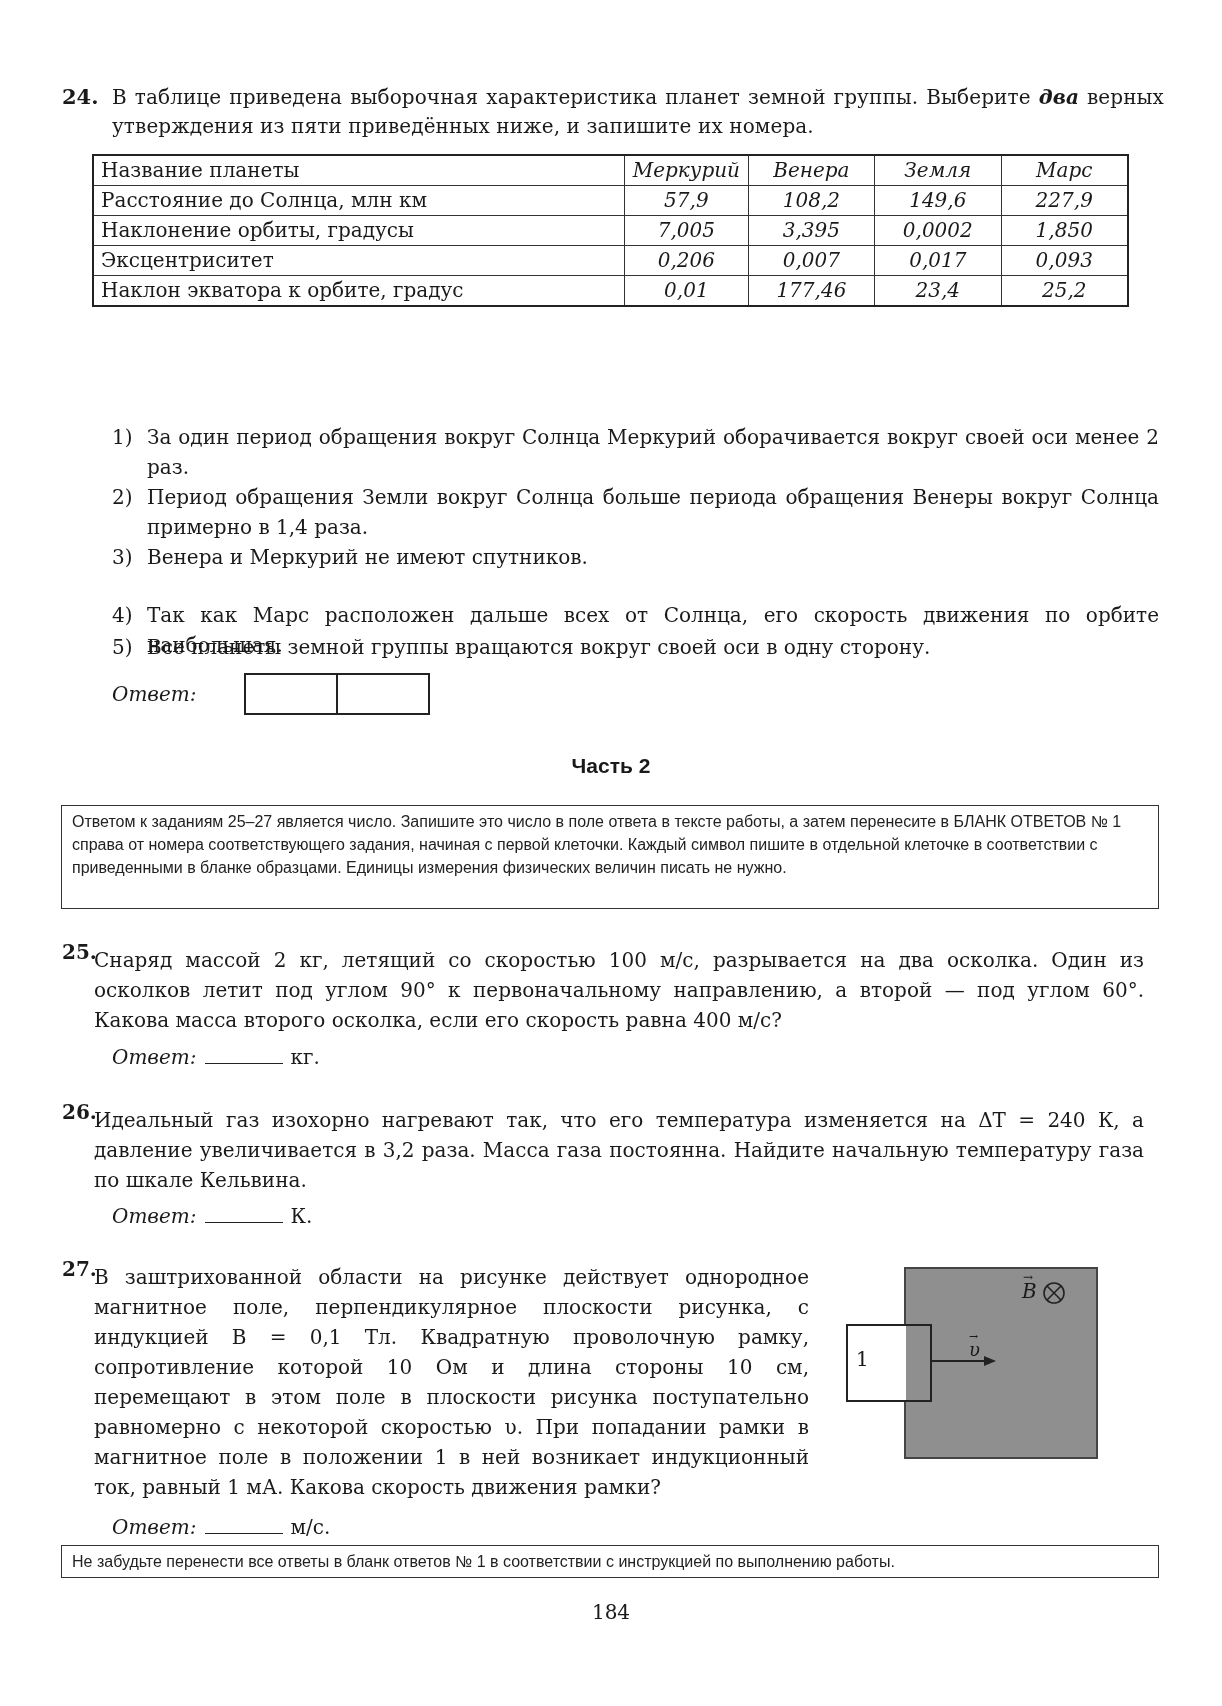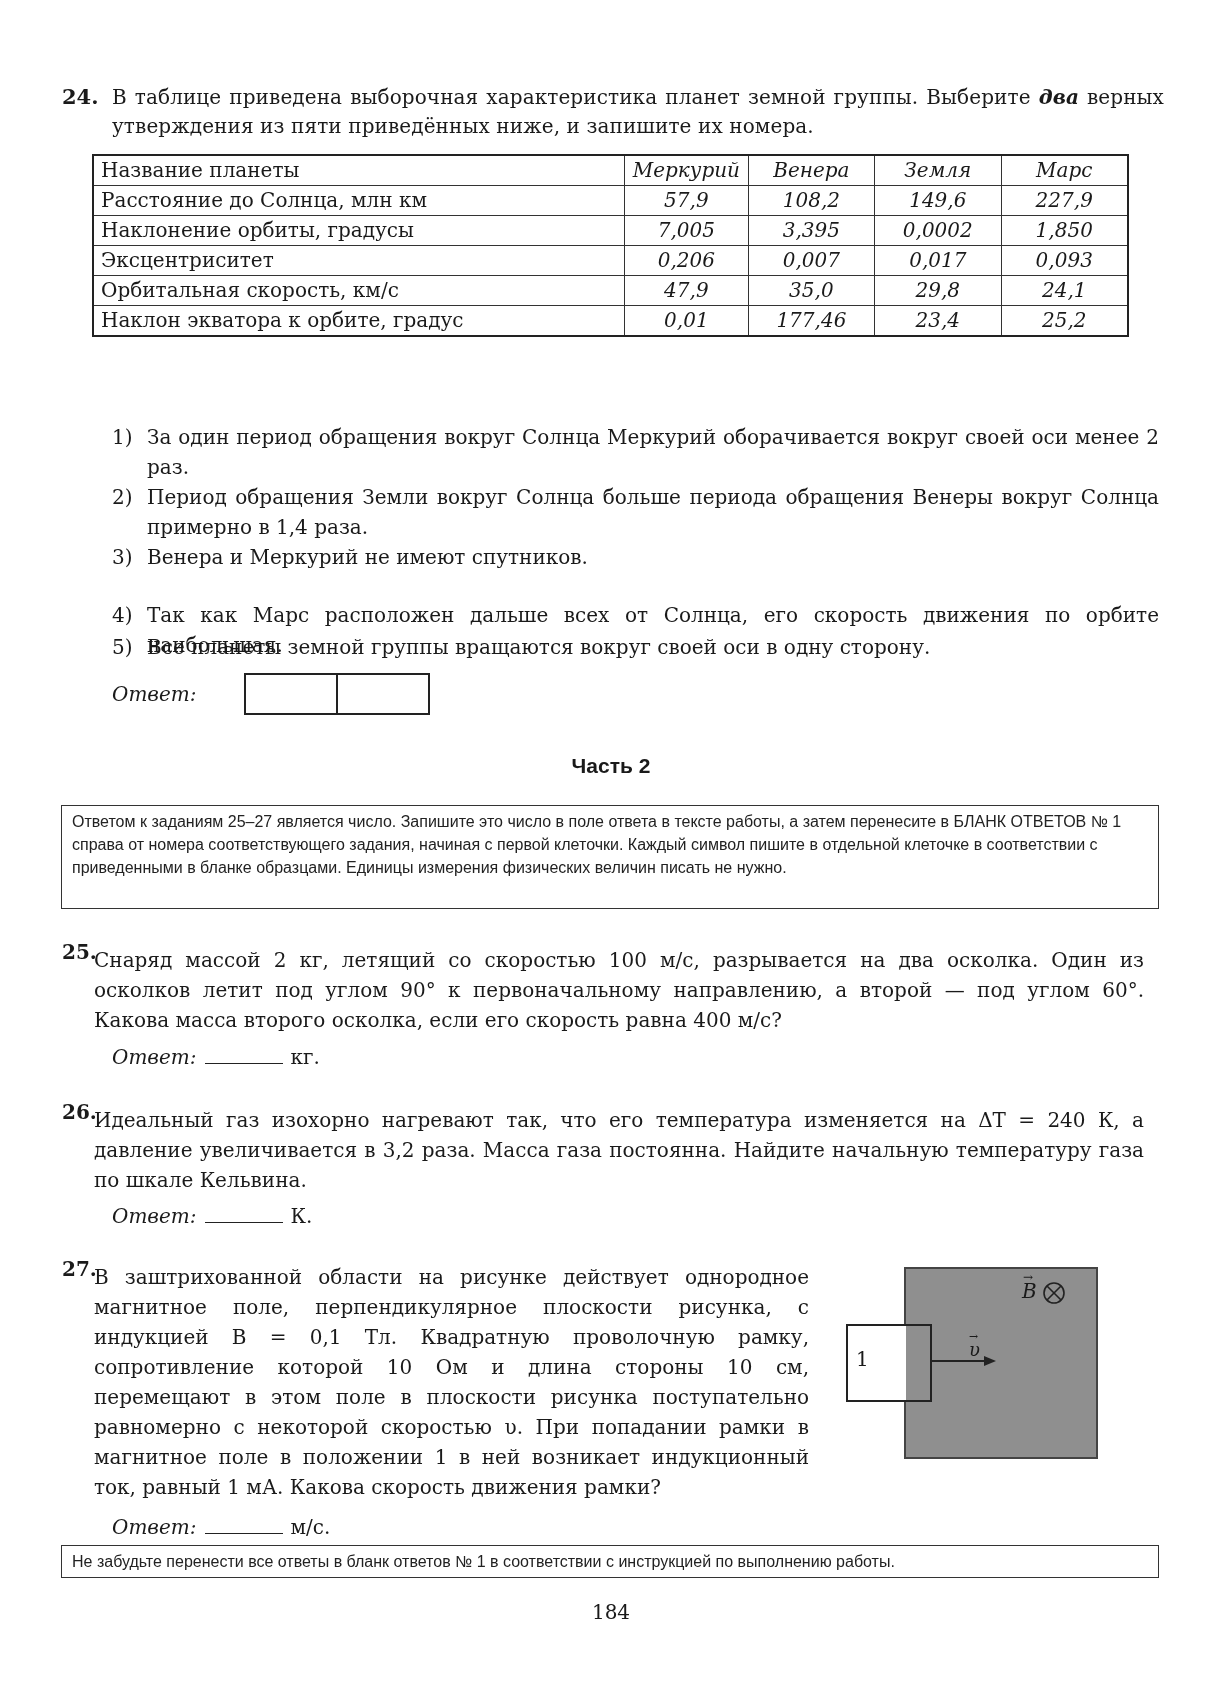--- a/index.html
+++ b/index.html
@@ -79,27 +79,20 @@
     <td class="num">1,850</td>
   </tr>
   <tr>
     <td>Эксцентриситет</td>
     <td class="num">0,206</td>
     <td class="num">0,007</td>
     <td class="num">0,017</td>
     <td class="num">0,093</td>
   </tr>
   <tr>
-    <td>Орбитальная скорость, км/с</td>
-    <td class="num">47,9</td>
-    <td class="num">35,0</td>
-    <td class="num">29,8</td>
-    <td class="num">24,1</td>
-  </tr>
-  <tr>
     <td>Наклон экватора к орбите, градус</td>
     <td class="num">0,01</td>
     <td class="num">177,46</td>
     <td class="num">23,4</td>
     <td class="num">25,2</td>
   </tr>
 </tbody>
   </table>
 
 <div class="stmt" style="top:422px;">

